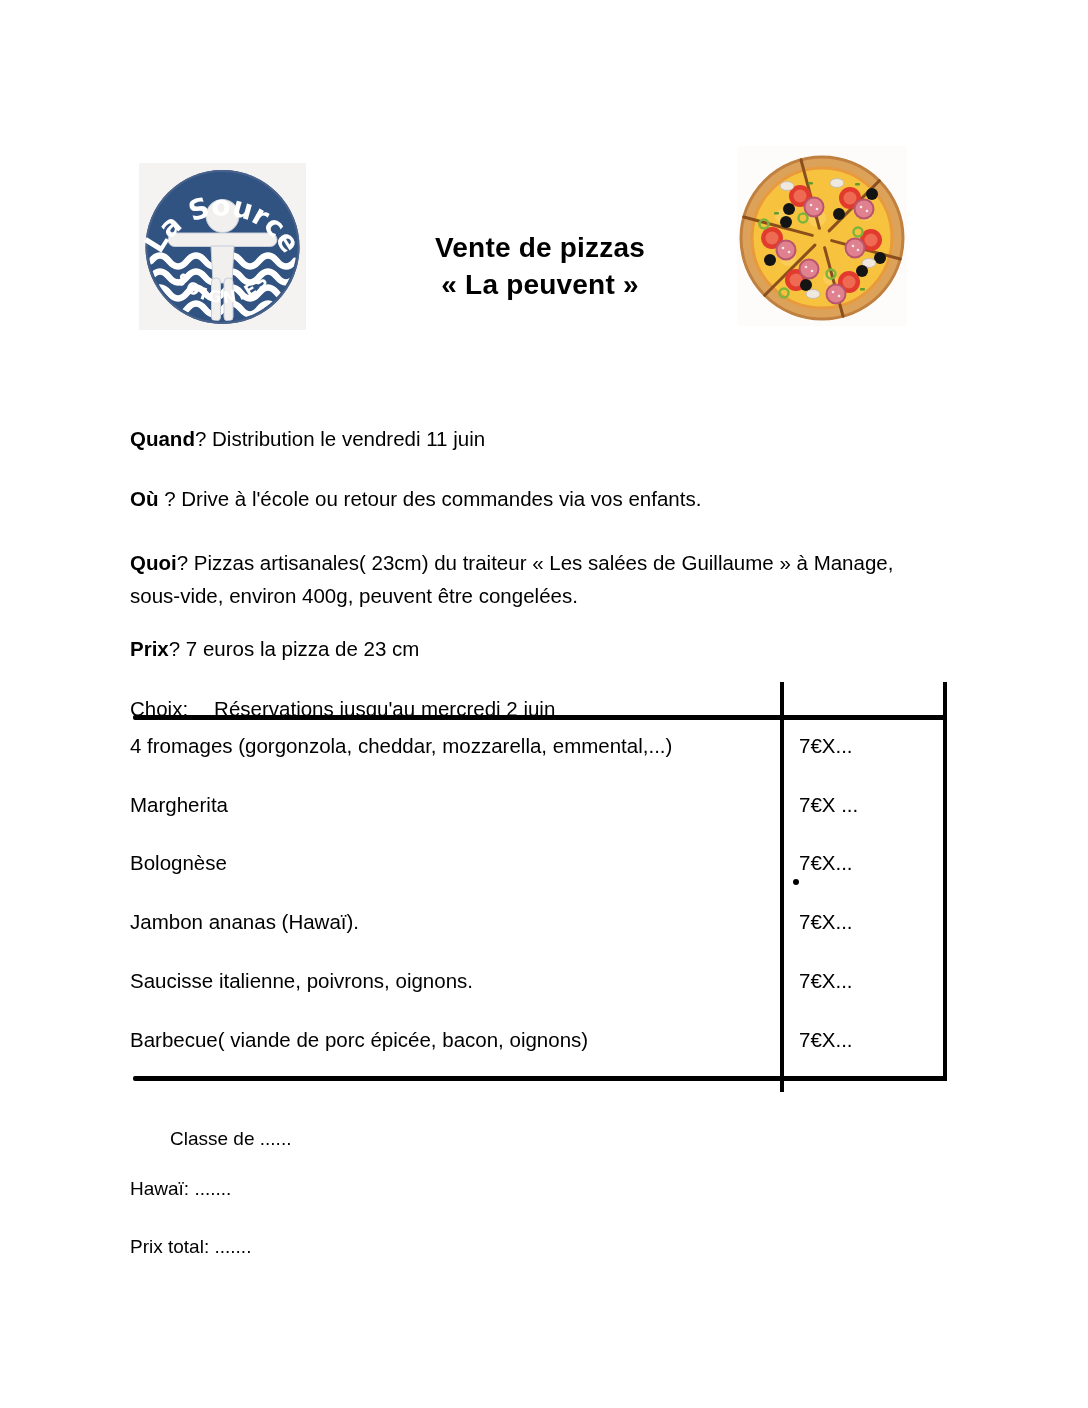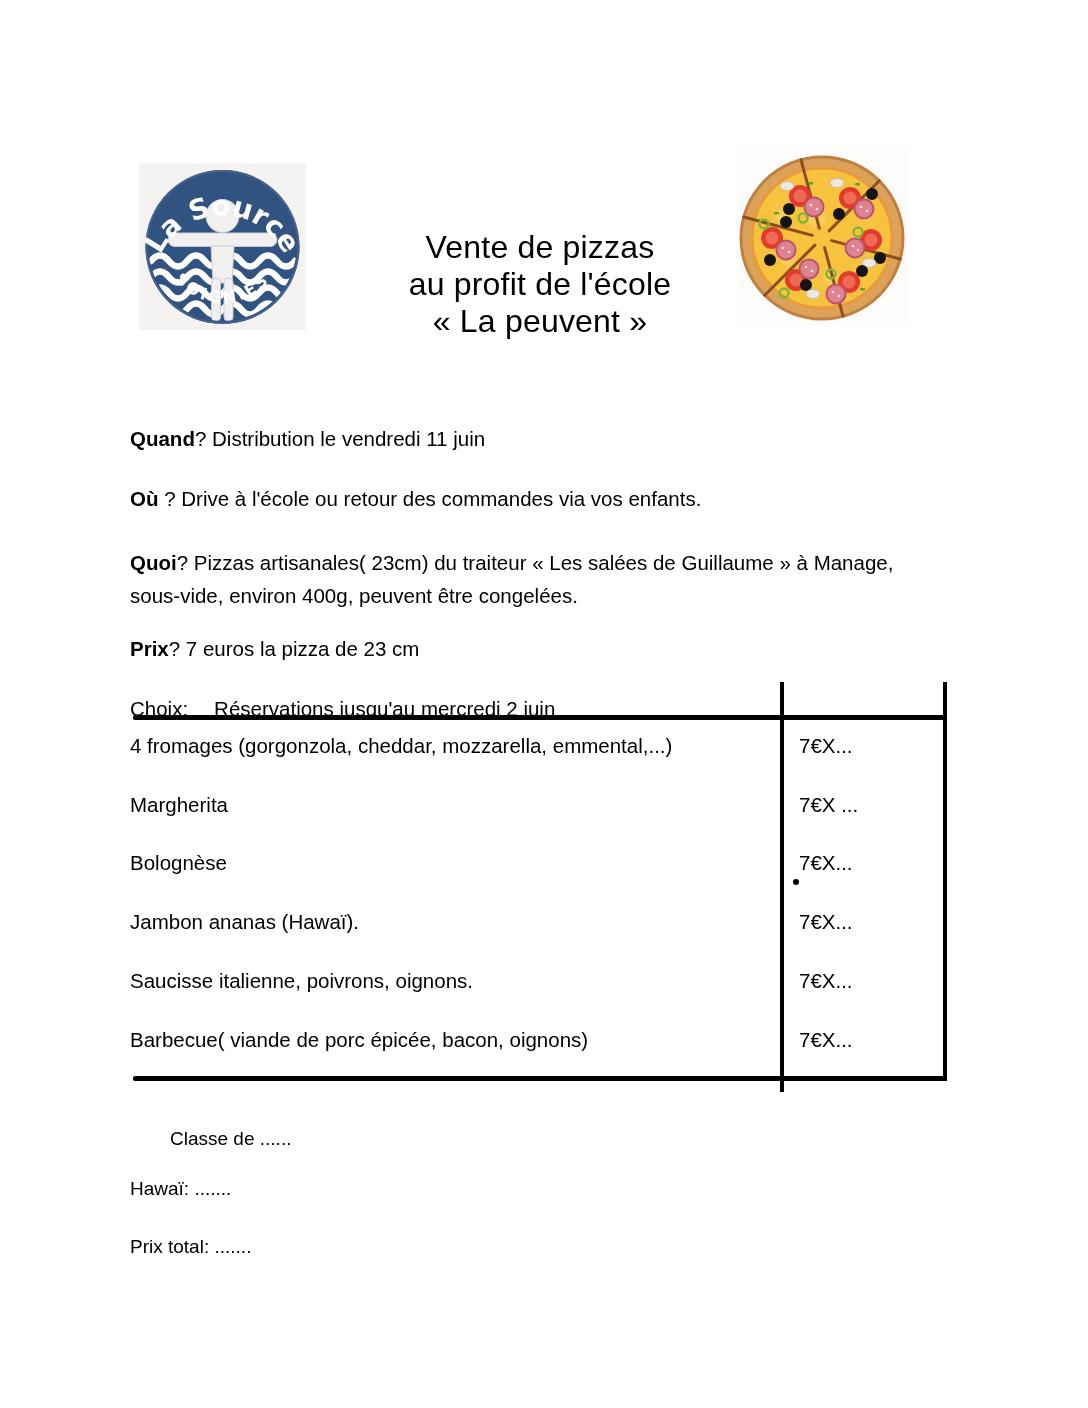--- a/index.html
+++ b/index.html
@@ -4,21 +4,21 @@
 <style>
   html,body{margin:0;padding:0;background:#ffffff;}
   .page{
     position:relative;width:1088px;height:1408px;background:#ffffff;
     font-family:"Liberation Sans",sans-serif;color:#000;overflow:hidden;
   }
   .abs{position:absolute;}
   
   .logo-box{left:139px;top:163px;width:167px;height:167px;}
   .title-box{left:350px;top:229px;width:380px;text-align:center;
-    font-weight:normal;font-size:32px;line-height:37px;letter-spacing:.2px;}
+    font-weight:bold;font-size:28px;line-height:37px;letter-spacing:.2px;}
   .pizza-box{left:737px;top:146px;width:170px;height:180px;}
   
   .para{font-size:20.5px;line-height:25px;white-space:nowrap;left:130px;margin-top:24px;}
   .para .lead{font-weight:bold;}
   .para-quand{top:402px;}
   .para-ou{top:462px;text-align:right;}
   .para-quoi{top:522px;width:790px;white-space:normal;line-height:33px;}
   .para-prix{top:612px;}
   .para-choix{top:672px;}
   .choix-label{margin-right:26px;}
@@ -77,21 +77,20 @@
         <textPath href="#arcTop" startOffset="50%" text-anchor="middle">La Source</textPath>
       </text>
       <text font-family="DejaVu Sans, sans-serif" font-size="16" font-weight="bold" fill="#ffffff" letter-spacing="3">
         <textPath href="#arcBot" startOffset="50%" text-anchor="middle">SOIGNIES</textPath>
       </text>
     </svg>
   </div>
 
   <div class="abs title-box">
     <div>Vente de pizzas</div>
-    <div>au profit de l'école</div>
     <div>« La peuvent »</div>
   </div>
 
   <div class="abs pizza-box">
     <svg viewBox="0 0 170 180" width="170" height="180">
       <rect width="170" height="180" fill="#fdfcfa"></rect>
       <g transform="translate(85,92)">
         <circle r="82" fill="#dda259"></circle>
         <circle r="81" fill="none" stroke="#c08040" stroke-width="3"></circle>
         <circle r="70" fill="#f7c33f"></circle>

